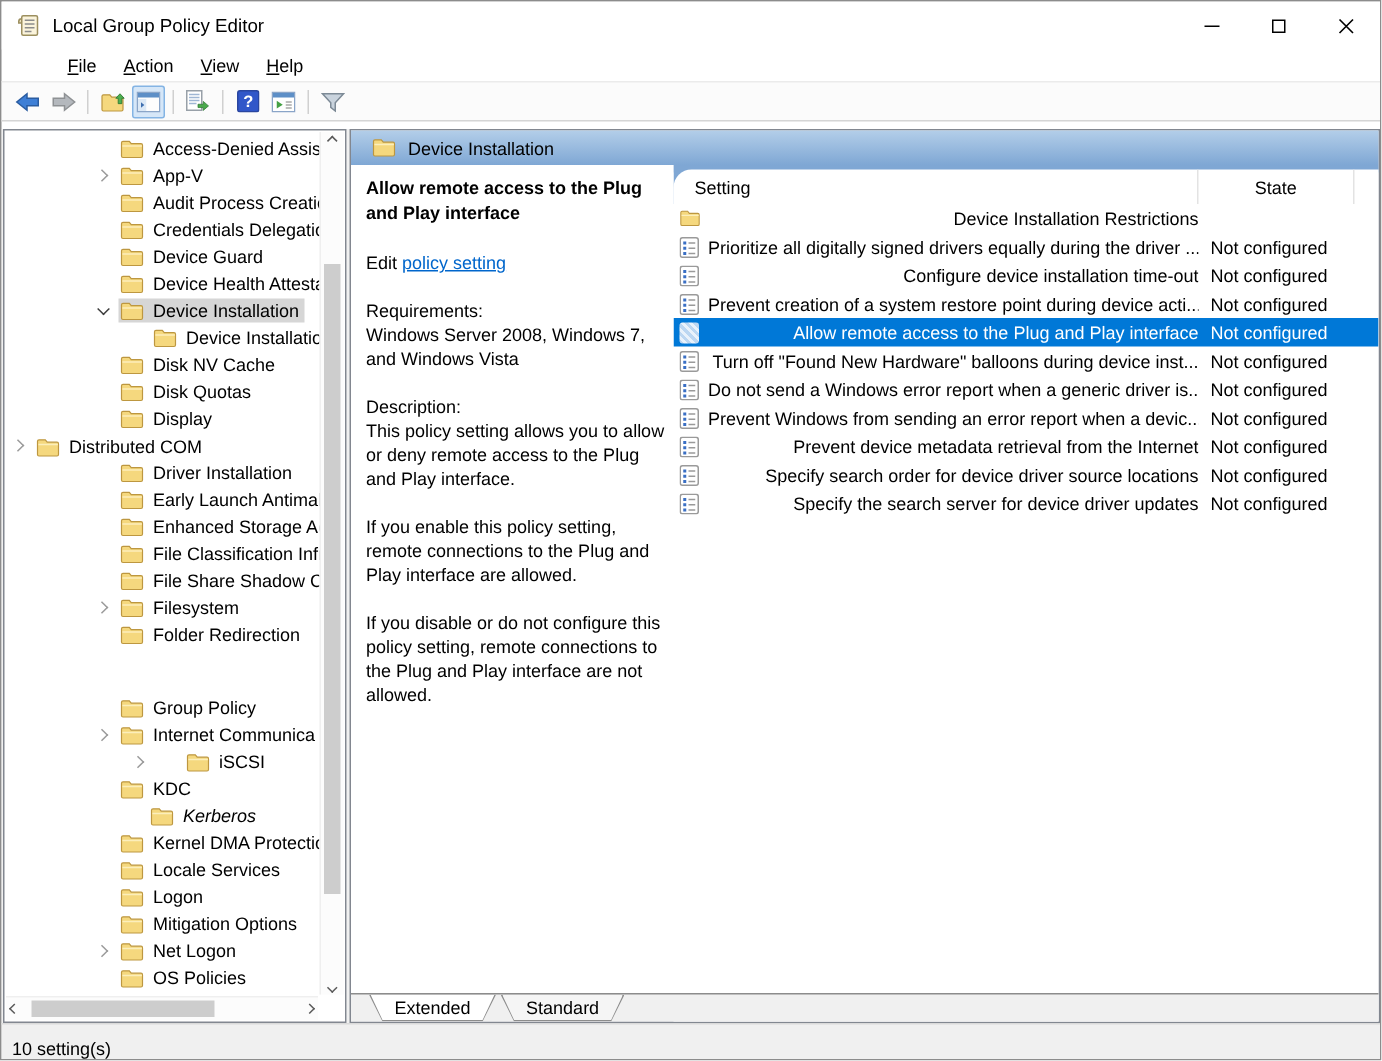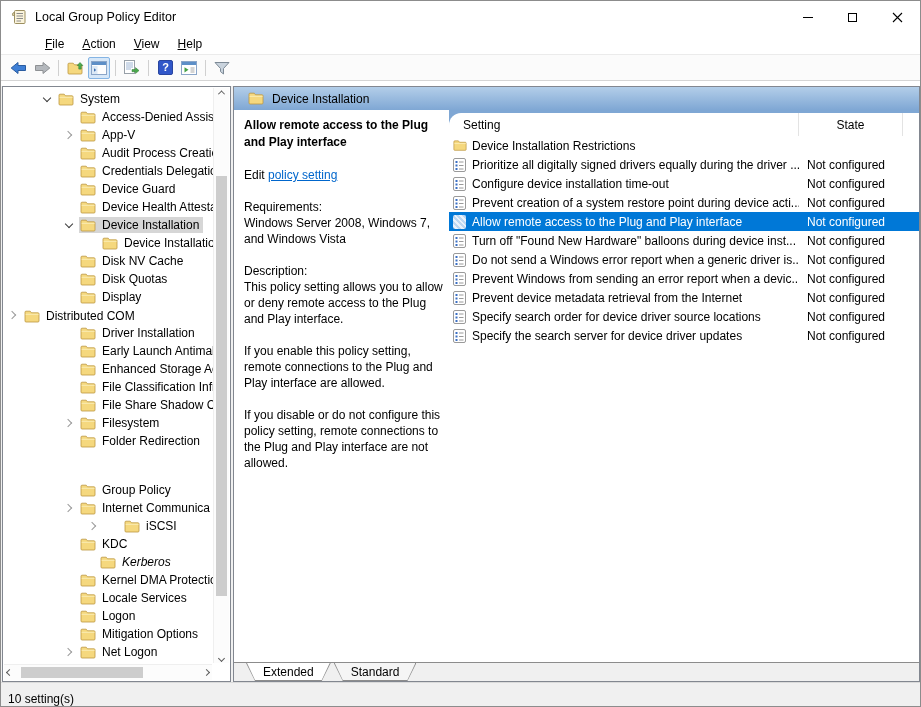--- a/index.html
+++ b/index.html
@@ -70,21 +70,21 @@
   .policy-link { color:#0066CC; text-decoration:underline; }
   .desc-block { margin-bottom:16px; }
 
   
   .list-box { position:absolute; left:215px; top:26px; right:0; bottom:0; background:#fff; border-top-left-radius:12px; overflow:hidden; }
   .list-header { position:relative; height:23px; display:flex; align-items:center; }
   .col-setting { position:absolute; left:0; top:0; height:23px; width:350px; display:flex; align-items:center; padding-left:14px; border-right:1px solid #E3E3E3; }
   .col-state { position:absolute; left:350px; top:0; height:23px; width:104px; display:flex; align-items:center; justify-content:center; border-right:1px solid #E3E3E3; }
   .lrow { height:19px; display:flex; align-items:center; position:relative; white-space:nowrap; }
   .lrow .lic { width:14px; height:14px; margin-left:4px; flex:0 0 14px; display:inline-flex; }
-  .lrow .lsetting { margin-left:5px; width:327px; overflow:hidden; }
+  .lrow .lsetting { margin-left:5px; width:327px; overflow:hidden;text-align:right; }
   .lrow .lstate { position:absolute; left:358px; }
   .lrow.selected { background:#0078D7; color:#fff; }
   .selicon { width:13px; height:14px; border-radius:2px; background:repeating-linear-gradient(45deg,#BCD7F2 0 2px,#E9F2FB 2px 4px); }
 
   
   .tabstrip { position:absolute; left:0; right:0; bottom:0; height:19px; background:#F0F0F0; border-top:1px solid #8c8c8c; display:flex; padding-left:12px; }
   .tab-outer { height:18px; background:#8c8c8c; clip-path:polygon(0 0,100% 0,calc(100% - 9px) 100%,9px 100%); padding:0 1px 1px 1px; margin-right:3px; }
   .tab-inner { display:flex; align-items:center; justify-content:center; height:17px; padding:0 16px; background:#F5F5F5; clip-path:polygon(0 0,100% 0,calc(100% - 8px) 100%,8px 100%); }
   .tab-outer.active .tab-inner { background:#fff; }
 
@@ -181,32 +181,20 @@
       <svg width="16" height="14" viewBox="0 0 16 14">
           <path d="M1 1.5 h14 L9.5 7.5 v5.5 L6.5 10.6 V7.5 Z" fill="#C9D3DD" stroke="#7D8A96"></path>
         </svg>
     </div>
   </div>
 
   <div class="workspace">
 
     <div class="tree-pane">
       <div class="tree-content">
-          <div class="trow" style="padding-left: 34px;">
-            <span class="chev expanded"></span>
-            <span class="tnode">
-              <span class="ticon">
-                <svg width="16" height="13" viewBox="0 0 16 13">
-                  <path d="M1 2.2 q0-1 1-1 h4.2 l1.3 1.6 H14 q1 0 1 1 V11 q0 1-1 1 H2 q-1 0-1-1 Z" fill="#F5D87E" stroke="#BD9740" stroke-width="0.8"></path>
-                  <path d="M1.6 4.3 h13" stroke="#FCEEBB" stroke-width="0.9"></path>
-                </svg>
-              </span>
-              <span class="tlabel">System</span>
-            </span>
-          </div>
           <div class="trow" style="padding-left: 56px;">
             <span class="chev none"></span>
             <span class="tnode">
               <span class="ticon">
                 <svg width="16" height="13" viewBox="0 0 16 13">
                   <path d="M1 2.2 q0-1 1-1 h4.2 l1.3 1.6 H14 q1 0 1 1 V11 q0 1-1 1 H2 q-1 0-1-1 Z" fill="#F5D87E" stroke="#BD9740" stroke-width="0.8"></path>
                   <path d="M1.6 4.3 h13" stroke="#FCEEBB" stroke-width="0.9"></path>
                 </svg>
               </span>
               <span class="tlabel">Access-Denied Assist</span>

